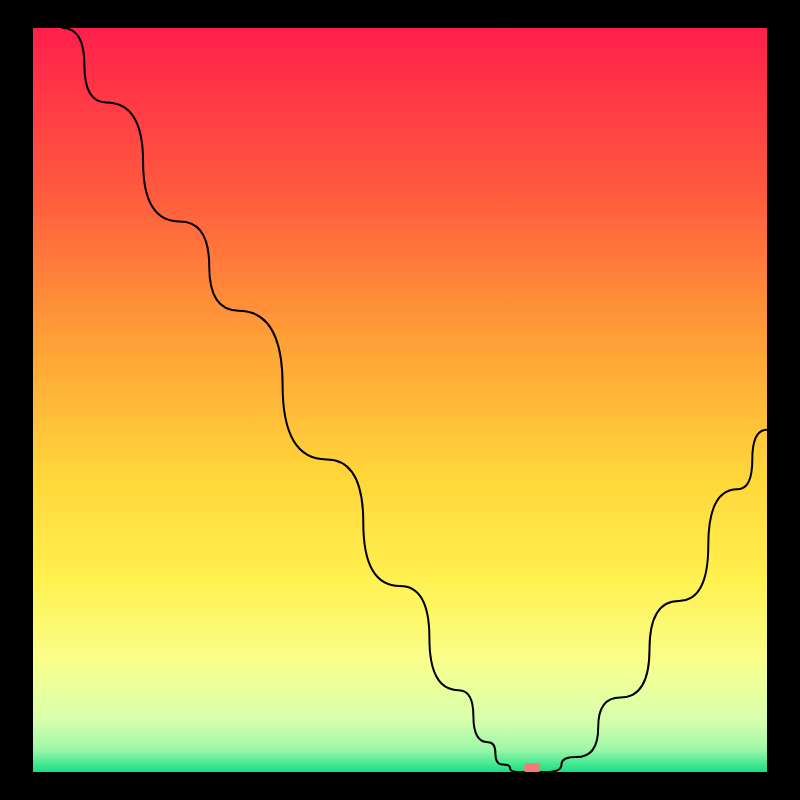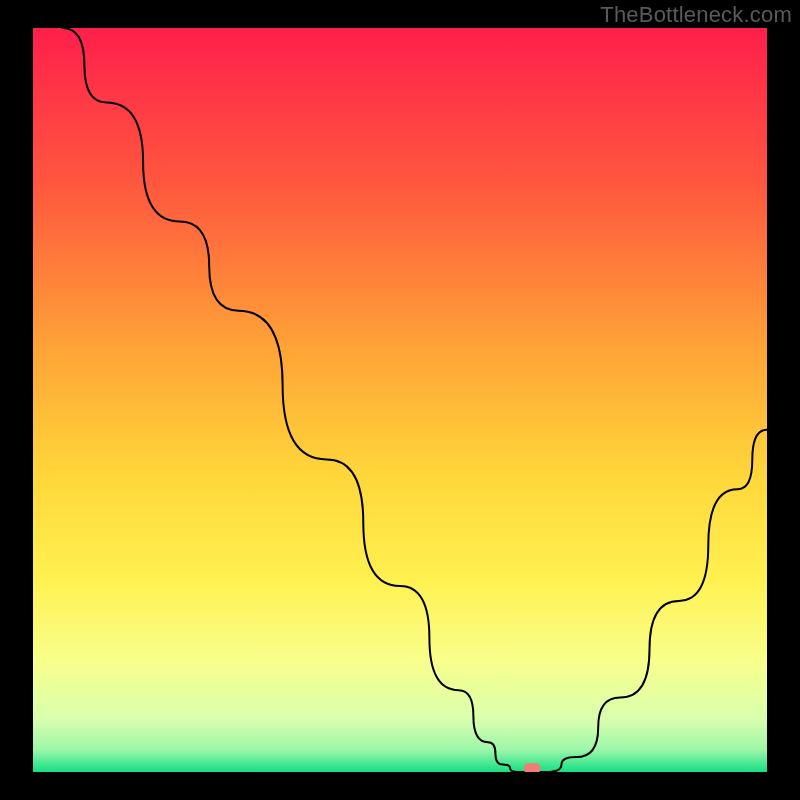--- a/index.html
+++ b/index.html
@@ -47,21 +47,20 @@
     stroke-linejoin: round;
   }
   .marker {
     fill: #f47a76;
   }
 </style>
 </head>
 <body>
 
 <div class="frame">
-  <div class="watermark">TheBottleneck.com</div>
 
   <div class="plot-wrap">
     <svg viewBox="0 0 734 744" preserveAspectRatio="none">
       <defs>
         <linearGradient id="bg-grad" x1="0" y1="0" x2="0" y2="1">
           <stop offset="0%" stop-color="#ff1f4b"></stop>
           <stop offset="22%" stop-color="#ff5a3e"></stop>
           <stop offset="42%" stop-color="#ffa037"></stop>
           <stop offset="60%" stop-color="#ffd63a"></stop>
           <stop offset="74%" stop-color="#fff150"></stop>

